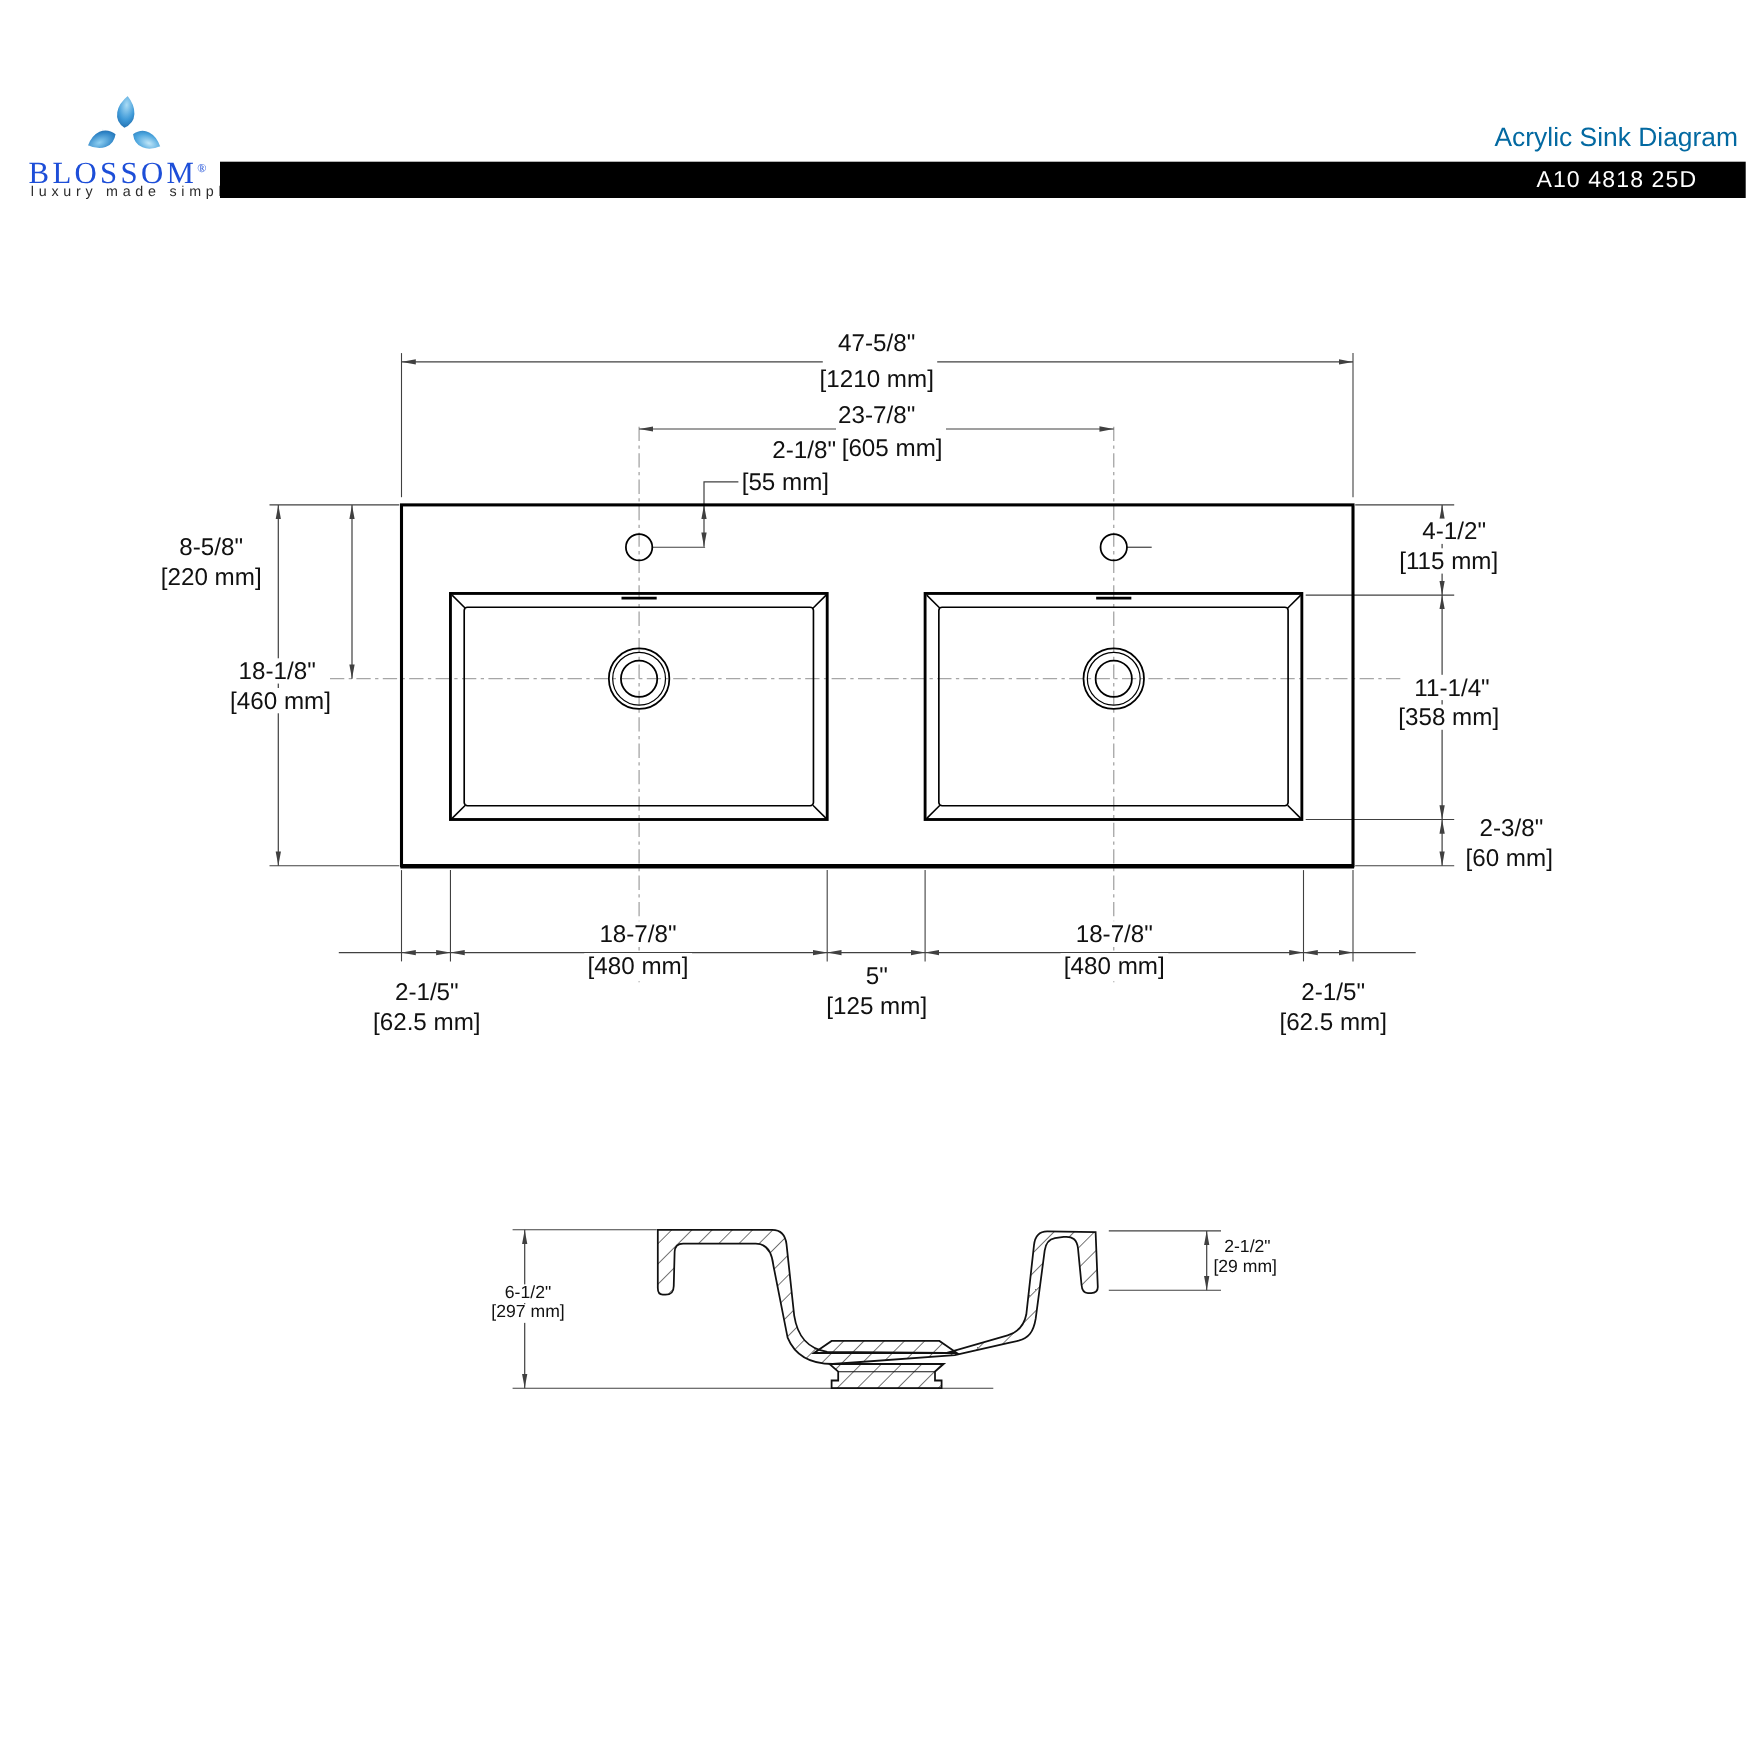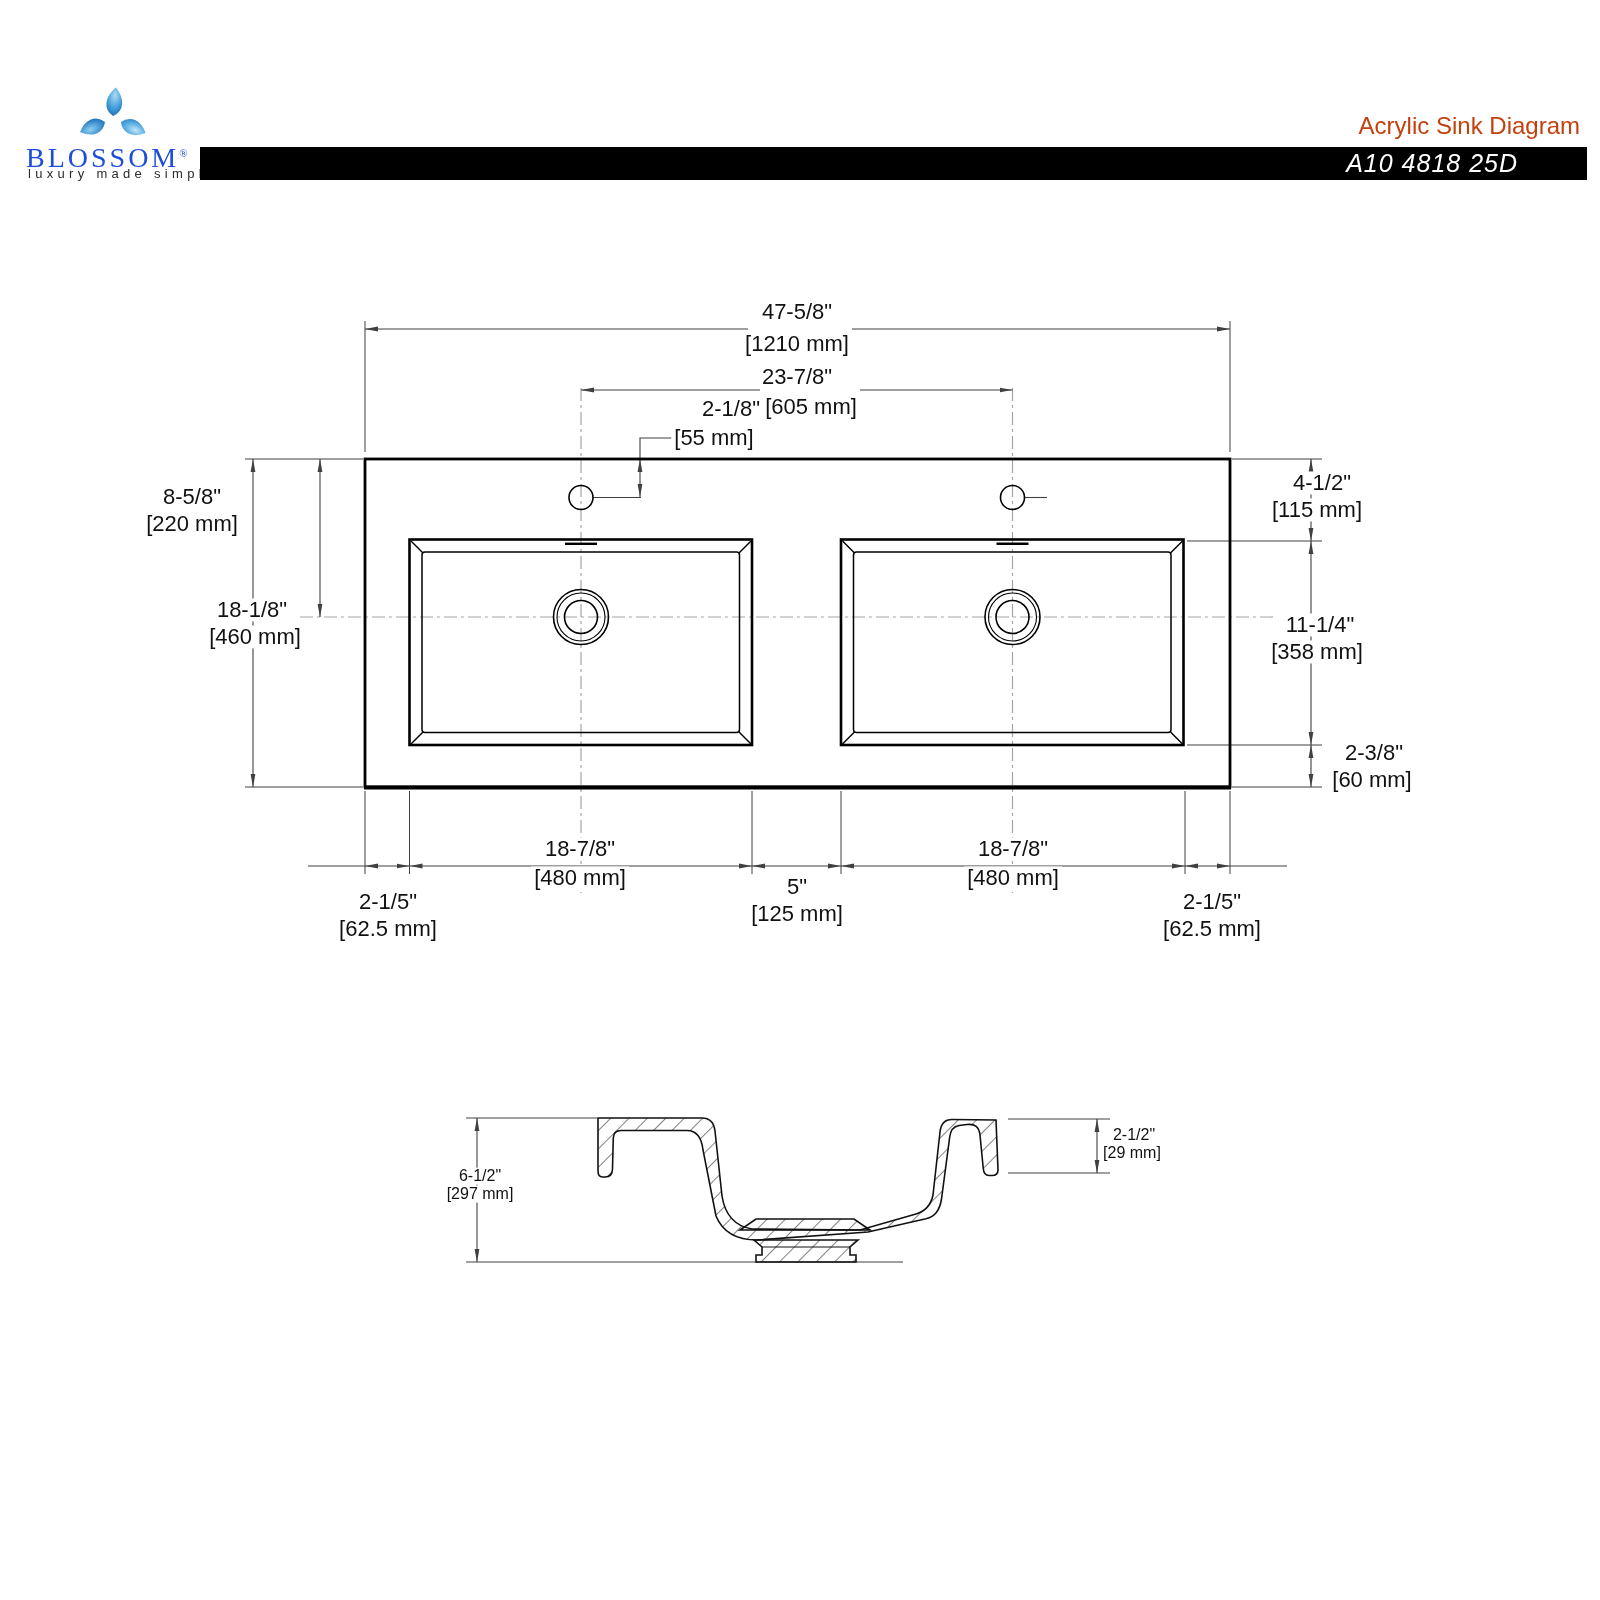--- a/index.html
+++ b/index.html
@@ -2,24 +2,24 @@
 <html><head>
 <meta charset="utf-8">
 <style>
   html,body{margin:0;padding:0;background:#fff;}
   .page{position:relative;width:1600px;height:1600px;background:#fff;overflow:hidden;
         font-family:"Liberation Sans", sans-serif;color:#000;}
   .lines{position:absolute;left:0;top:0;width:1600px;height:1600px;}
   .dim{position:absolute;transform:translate(-50%,-50%);background:#fff;padding:0 3px;
        font-size:22px;line-height:1.05;white-space:nowrap;color:#111;}
   .dim.small{font-size:16px;}
-  .hdr-title{position:absolute;right:20px;top:112px;font-size:24px;color:#c2410c;}
+  .hdr-title{position:absolute;right:20px;top:112px;font-size:24px;color:#0369a1;}
   .hdr-bar{position:absolute;left:200px;top:147px;width:1387px;height:33px;background:#000;}
-  .hdr-model{position:absolute;right:0;top:0;height:33px;line-height:33px;padding-right:69px;
-             color:#fff;font-size:25px;letter-spacing:1px;font-style:italic;}
+  .hdr-model{position:absolute;right:0;top:0;height:33px;line-height:33px;padding-right:44px;
+             color:#fff;font-size:21px;letter-spacing:1px;}
   .brand{position:absolute;left:26px;top:142px;font-family:"Liberation Serif", serif;
          font-size:28px;letter-spacing:3px;color:#1d4ed8;}
   .brand sup{font-size:11px;vertical-align:10px;letter-spacing:0;}
   .tagline{position:absolute;left:28px;top:166px;font-size:13px;letter-spacing:4.3px;color:#2b2b2b;}
   .logo-flower{position:absolute;left:72px;top:82px;}
 </style>
 </head>
 <body>
 
 <div class="page">

